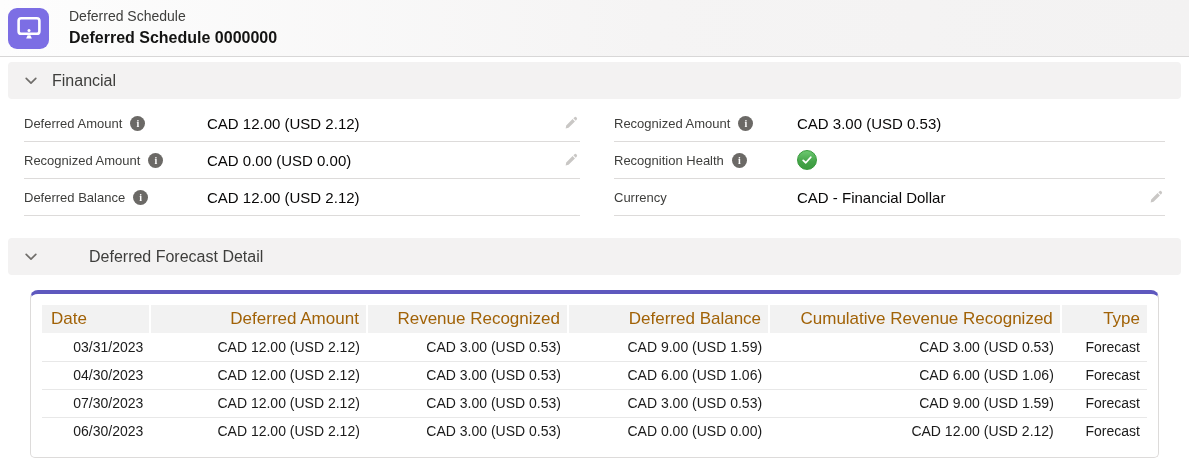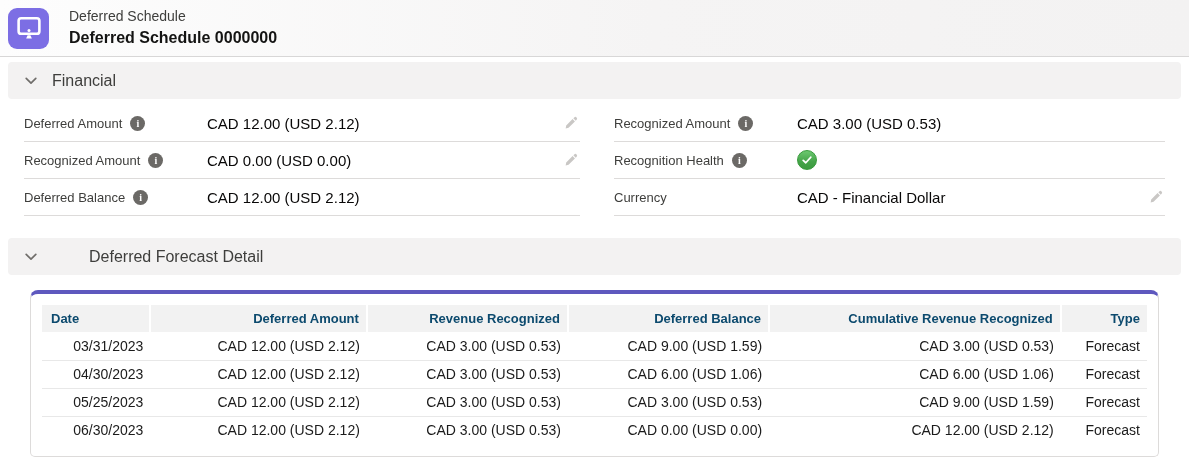--- a/index.html
+++ b/index.html
@@ -41,21 +41,21 @@
     background: linear-gradient(180deg, #6cc870 0%, #44a348 60%, #3c9a40 100%);
     border: 1px solid #379a3b; display: inline-flex; align-items: center; justify-content: center; }
   .edit-btn { background: none; border: none; padding: 2px; cursor: pointer;
     display: flex; align-items: center; margin-left: 6px; }
 
   
   .table-card { margin: 15px 30px 0 30px; background: #fff;
     border: 1px solid #dddbda; border-top: 4px solid #5e58be;
     border-radius: 8px 8px 5px 5px; padding: 11px 11px 12px 11px; }
   table { width: 100%; border-collapse: collapse; table-layout: fixed; }
-  thead th { background: #f2f2f2; font-size: 13px; font-weight: bold; color: #0c4a6e;
+  thead th { background: #f2f2f2; font-size: 17px; font-weight: normal; color: #a16207;
     height: 27px; padding: 4px 7px; text-align: right; white-space: nowrap;
     overflow: hidden; border-right: 2px solid #fff; }
   thead th:first-child { text-align: left; padding-left: 9px; }
   thead th:last-child { border-right: none; }
   tbody td { font-size: 14px; color: #1b1b1b; height: 28px; padding: 4px 7px;
     text-align: right; white-space: nowrap; overflow: hidden; }
   tbody td:first-child { text-align: right; padding-left: 9px; }
   tbody tr { border-bottom: 1px solid #e8e8e8; }
   tbody tr:last-child { border-bottom: none; }
   col.c-date { width: 9.8%; } col.c-defamt { width: 19.6%; } col.c-revrec { width: 18.2%; }
@@ -194,21 +194,21 @@
         </tr>
         <tr>
           <td>04/30/2023</td>
           <td>CAD 12.00 (USD 2.12)</td>
           <td>CAD 3.00 (USD 0.53)</td>
           <td>CAD 6.00 (USD 1.06)</td>
           <td>CAD 6.00 (USD 1.06)</td>
           <td>Forecast</td>
         </tr>
         <tr>
-          <td>05/25/2023</td>
+          <td>07/30/2023</td>
           <td>CAD 12.00 (USD 2.12)</td>
           <td>CAD 3.00 (USD 0.53)</td>
           <td>CAD 3.00 (USD 0.53)</td>
           <td>CAD 9.00 (USD 1.59)</td>
           <td>Forecast</td>
         </tr>
         <tr>
           <td>06/30/2023</td>
           <td>CAD 12.00 (USD 2.12)</td>
           <td>CAD 3.00 (USD 0.53)</td>

